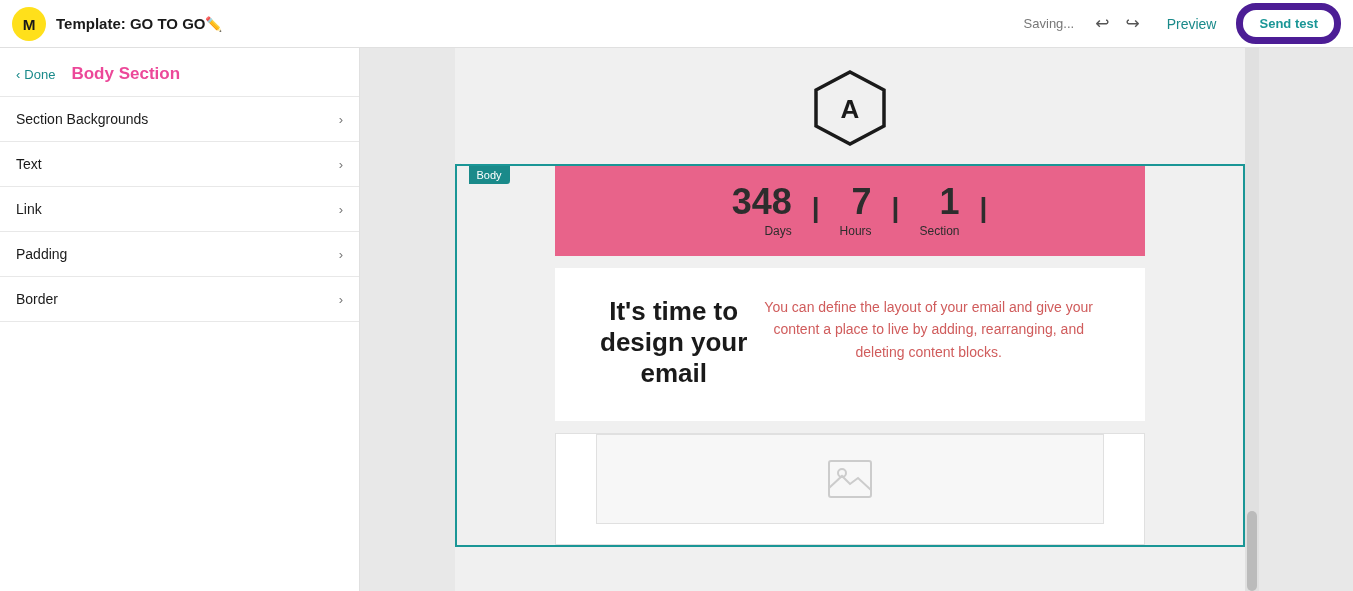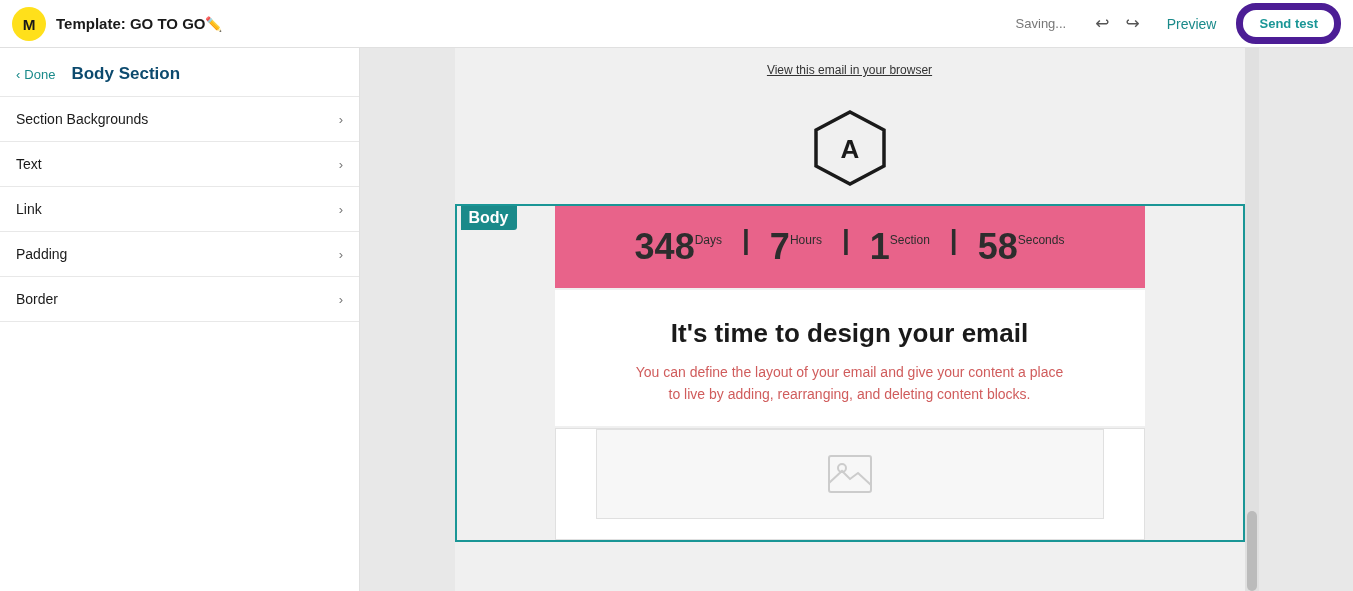--- a/index.html
+++ b/index.html
@@ -10,21 +10,21 @@
       display: flex; align-items: center; height: 48px;
       background: #fff; border-bottom: 1px solid #e0e0e0;
       padding: 0 12px; gap: 10px; position: relative; z-index: 10;
     }
     .top-nav .logo { width: 34px; height: 34px; flex-shrink: 0; }
     .top-nav .template-title {
       font-size: 15px; font-weight: 600; color: #1a1a1a; display: flex; align-items: center; 
     }
     .top-nav .edit-icon { color: #555; cursor: pointer; font-size: 14px; }
     .top-nav .spacer { flex: 1; }
-    .top-nav .saving { font-size: 13px; color: #777; margin-right: 12px; }
+    .top-nav .saving { font-size: 13px; color: #777; margin-right: 4px; }
     .top-nav .undo-redo { display: flex; gap: 2px; }
     .top-nav .undo-btn, .top-nav .redo-btn {
       background: none; border: none; cursor: pointer; padding: 5px 7px; color: #555; font-size: 17px; border-radius: 4px;
     }
     .top-nav .preview-btn {
       background: none; border: none; cursor: pointer; font-size: 14px; color: #1a8a8a; font-weight: 500; padding: 6px 10px;
     }
     .top-nav .send-test-btn {
       background: #fff; border: 7px solid #4c1d95; color: #1a9696; border-radius: 20px;
       padding: 6px 16px; font-size: 13px; font-weight: 600; cursor: pointer;
@@ -49,21 +49,21 @@
     }
     .panel-header {
       display: flex; align-items: center; padding: 16px 16px 12px;
       border-bottom: 1px solid #e8e8e8;
     }
     .panel-header .back-btn {
       color: #1a8a8a; font-size: 13px; font-weight: 500; cursor: pointer;
       display: flex; align-items: center; gap: 4px; background: none; border: none; text-decoration: none;
     }
     .panel-header .back-arrow { font-size: 13px; }
-    .panel-title { font-size: 17px; font-weight: 700; color: #0c4a6e; margin-left: 16px; }
+    .panel-title { font-size: 17px; font-weight: 700; color: #ec4899; margin-left: 16px; }
 
     .panel-section {
       border-bottom: 1px solid #e8e8e8;
     }
     .panel-section-header {
       display: flex; justify-content: space-between; align-items: center;
       padding: 14px 16px; cursor: pointer; background: none; border: none; width: 100%; gap: 14px;
     }
     .panel-section-label { font-size: 14px; color: #1a1a1a; font-weight: 400; }
     .panel-section-chevron { color: #777; font-size: 13px; }
@@ -95,49 +95,49 @@
     }
     .hex-logo {
       width: 80px; height: 80px;
     }
 
     
     .body-section-wrapper {
       width: 100%; position: relative;
     }
     .body-label {
-      position: absolute; top: 0; left: 4px;
-      background: #1a8a8a; color: #fff; font-size: 16px; font-weight: 700;
+      position: absolute; top: 0; left: 12px;
+      background: #1a8a8a; color: #fff; font-size: 11px; font-weight: 400;
       padding: 3px 8px; z-index: 5; border-radius: 0 0 3px 0;
     }
 
     
     .countdown-section {
       width: 590px; background: #e8638a; padding: 18px 0;
       display: flex; justify-content: center; align-items: center; gap: 0;
       margin: 0 auto;
     }
     .countdown-unit {
-      display: flex; flex-direction: row; align-items: flex-start;
+      display: flex; flex-direction: column; align-items: flex-end;
       padding: 0 20px;
     }
     .countdown-divider {
       color: #2d2d2d; font-size: 28px; font-weight: 700; padding-bottom: 14px; align-self: flex-end;
     }
     .countdown-number {
       font-size: 36px; font-weight: 800; color: #2d2d2d; line-height: 1;
     }
     .countdown-label {
       font-size: 12px; color: #2d2d2d; margin-top: 4px; font-weight: 400;
     }
 
     
     .content-section {
       width: 590px; background: #fff; padding: 28px 40px 20px;
-      display: flex; flex-direction: column; align-items: center; margin: 2px auto;
+      display: flex; flex-direction: row; align-items: flex-start; margin: 12px auto;
     }
     .content-heading {
       font-size: 26px; font-weight: 800; color: #1a1a1a; text-align: center; margin-bottom: 12px;
     }
     .content-body {
       font-size: 14px; color: #d05c5c; text-align: center; line-height: 1.6; max-width: 440px;
     }
 
     
     .image-section {
@@ -225,23 +225,20 @@
       <button class="panel-section-header">
         <span class="panel-section-label">Border</span>
         <span class="panel-section-chevron">›</span>
       </button>
     </div>
   </aside>
 
   <div class="canvas-area">
     <div class="email-canvas">
 
-      <div class="view-browser-bar">
-        <a class="view-browser-link">View this email in your browser</a>
-      </div>
 
       <div class="logo-section">
         <svg class="hex-logo" viewBox="0 0 80 80" xmlns="http://www.w3.org/2000/svg">
           <polygon points="40,4 74,22 74,58 40,76 6,58 6,22" fill="none" stroke="#1a1a1a" stroke-width="3.5"></polygon>
           <text x="50%" y="54%" dominant-baseline="middle" text-anchor="middle" font-size="26" font-weight="700" fill="#1a1a1a">A</text>
         </svg>
       </div>
 
       <div class="body-section-wrapper" style="border: 2px solid #1a9696;">
         <span class="body-label">Body</span>
@@ -255,24 +252,20 @@
           <div class="countdown-unit">
             <span class="countdown-number">7</span>
             <span class="countdown-label">Hours</span>
           </div>
           <span class="countdown-divider">|</span>
           <div class="countdown-unit">
             <span class="countdown-number">1</span>
             <span class="countdown-label">Section</span>
           </div>
           <span class="countdown-divider">|</span>
-          <div class="countdown-unit">
-            <span class="countdown-number">58</span>
-            <span class="countdown-label">Seconds</span>
-          </div>
         </div>
 
         <div class="content-section">
           <h2 class="content-heading">It's time to design your email</h2>
           <p class="content-body">You can define the layout of your email and give your content a place to live by adding, rearranging, and deleting content blocks.</p>
         </div>
 
         <div class="image-section">
           <div class="image-placeholder">
             <svg width="44" height="38" viewBox="0 0 44 38" fill="none" xmlns="http://www.w3.org/2000/svg">

